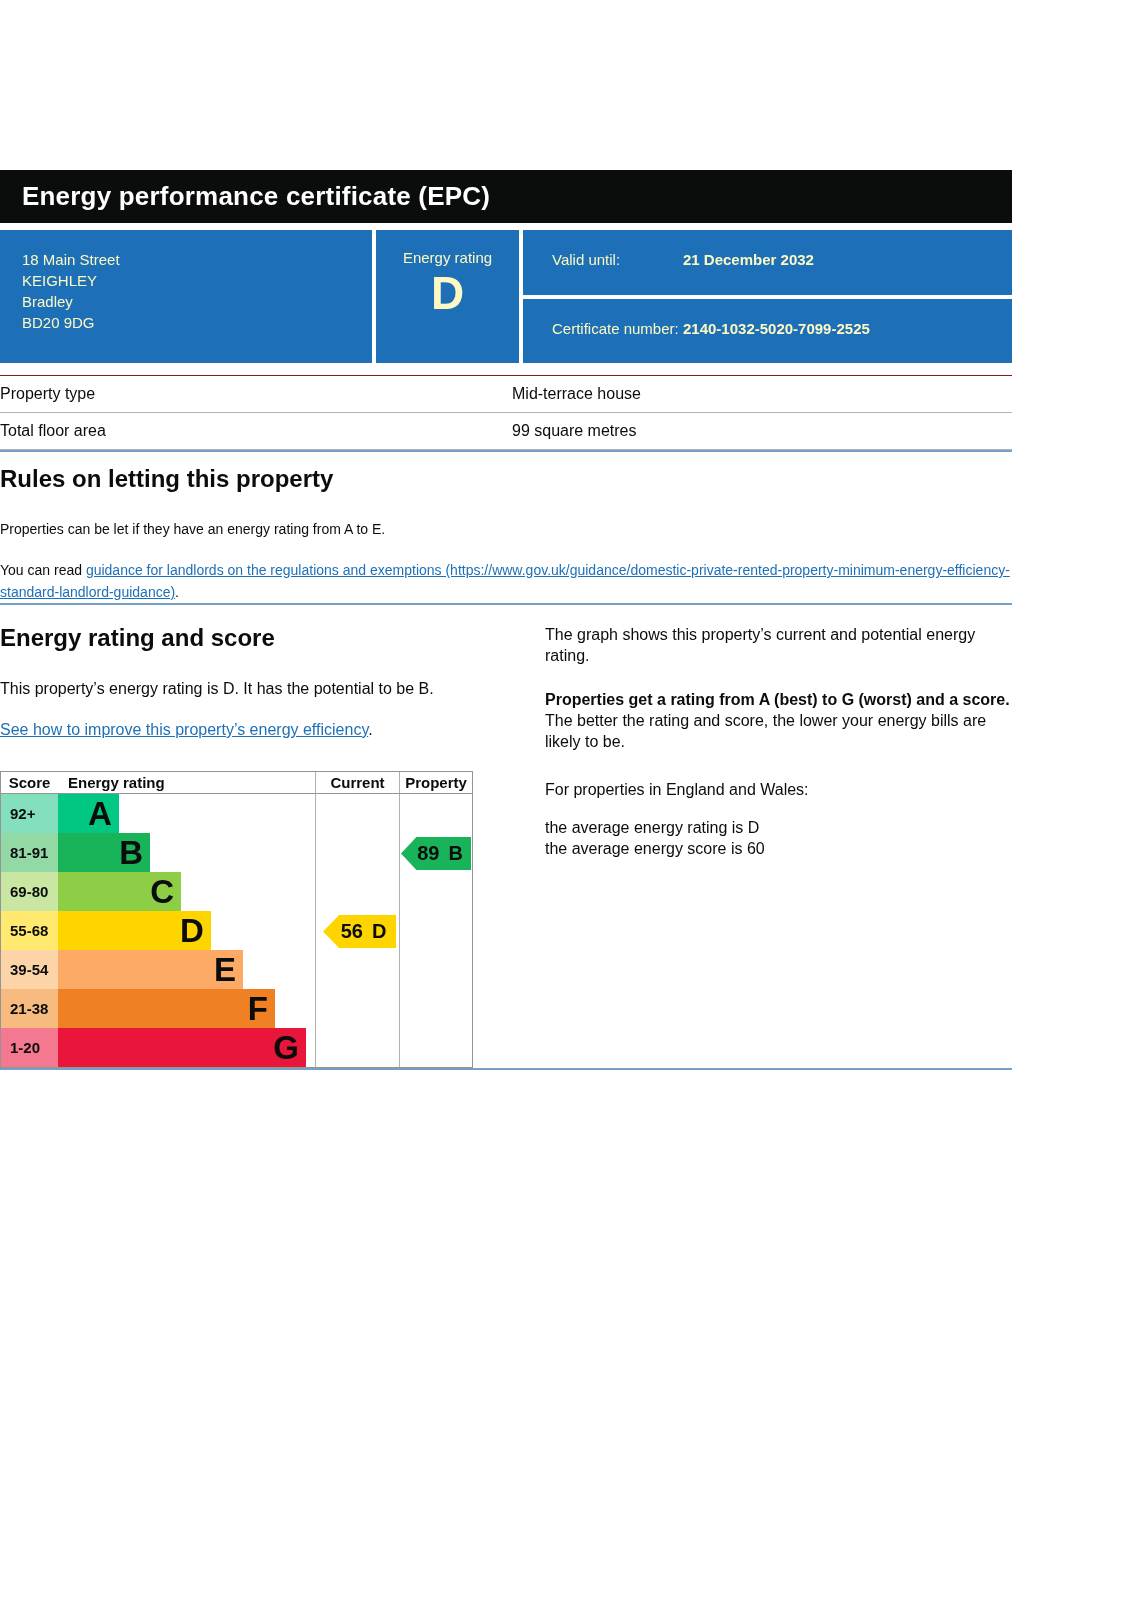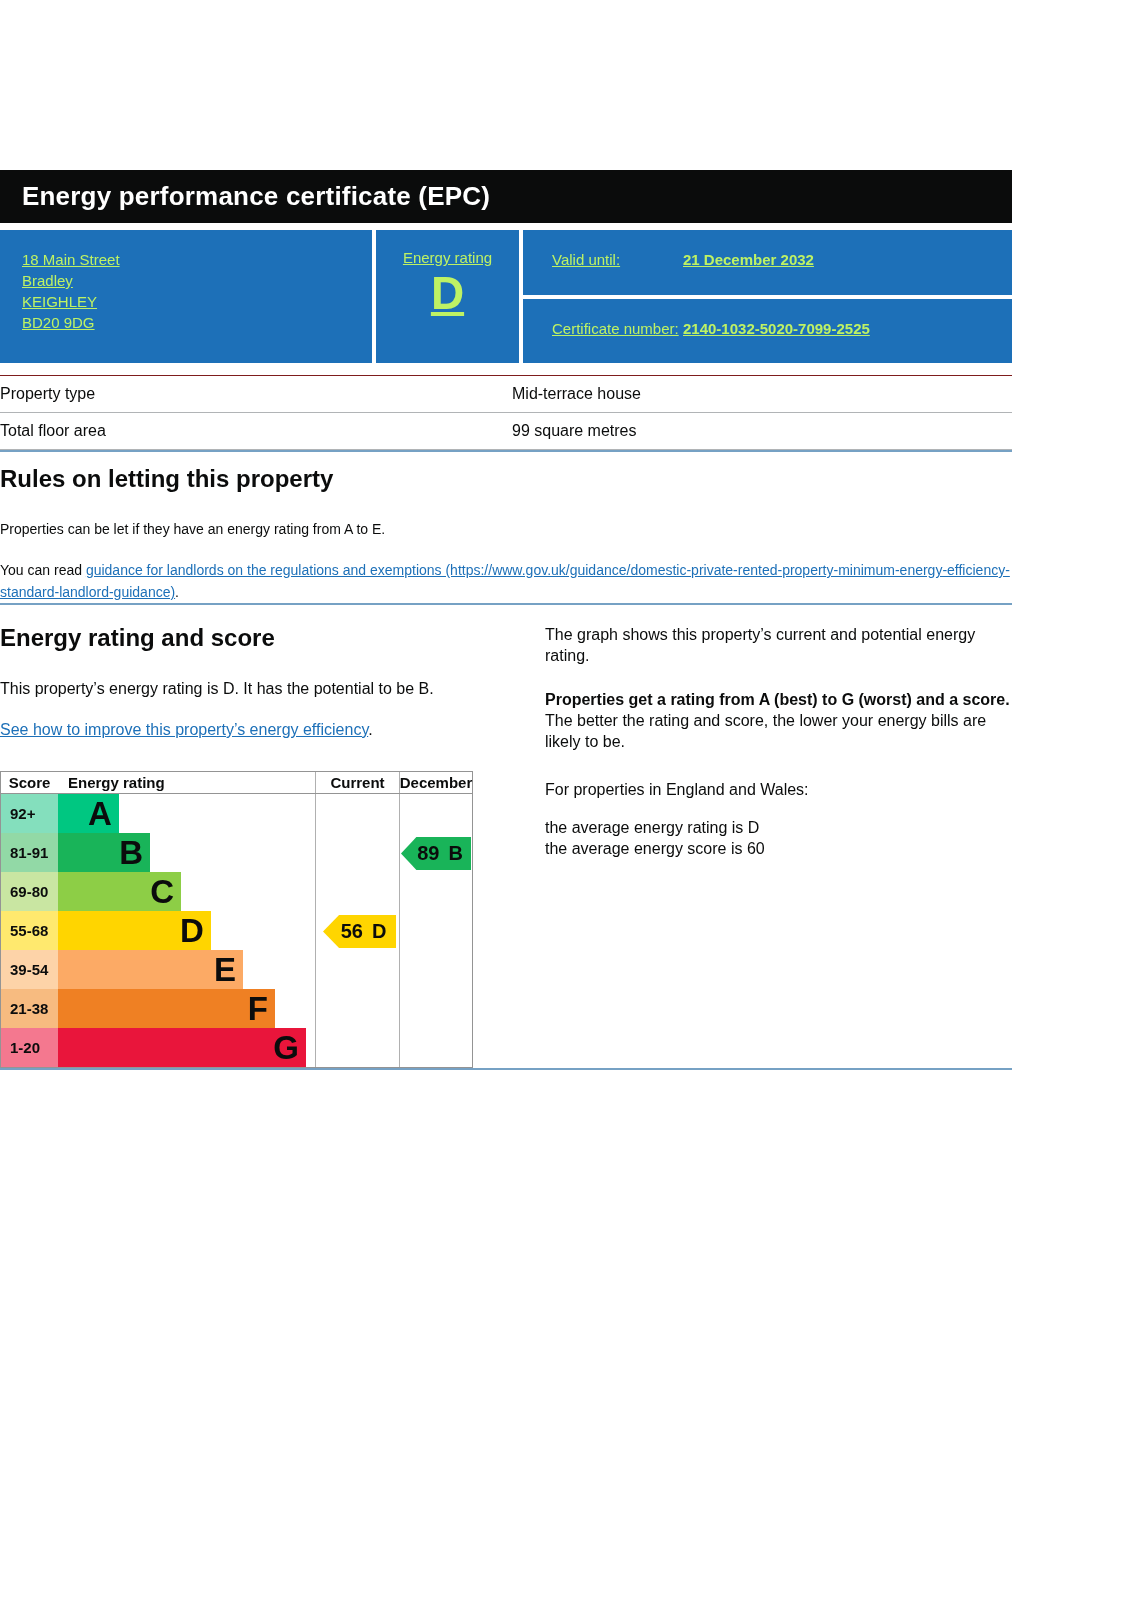--- a/index.html
+++ b/index.html
@@ -25,21 +25,21 @@
     margin: 0;
     padding-left: 22px;
     color: #ffffff;
     font-size: 26px;
     font-weight: bold;
     letter-spacing: 0.2px;
   }
 
   
   .summary { display: flex; gap: 4px; margin-top: 7px; height: 133px; }
-  .blue { background: var(--blue, #1d70b8); color: #bef264; text-decoration: underline; }
+  .blue { background: var(--blue, #1d70b8); color: #fef9c3; }
   .addr-block { width: 372px; padding: 19px 0 0 22px; box-sizing: border-box; font-size: 15px; line-height: 21px; }
   .rating-block { width: 143px; box-sizing: border-box; text-align: center; padding-top: 19px; }
   .rating-block .rating-label { font-size: 15px; }
   .rating-block .rating-letter { font-size: 46px; font-weight: bold; line-height: 48px; margin-top: 3px; }
   .meta-block { flex: 1; display: flex; flex-direction: column; gap: 4px; background: #ffffff; }
   .meta-row { flex: 1; display: flex; box-sizing: border-box; padding: 20px 0 0 29px; font-size: 15px; line-height: 20px; }
   .meta-label { width: 131px; }
   .meta-value { font-weight: bold; }
 
   
@@ -121,22 +121,22 @@
 <div class="page">
   <div class="content">
 
     <div class="title-bar">
       <h1>Energy performance certificate (EPC)</h1>
     </div>
 
     <div class="summary">
       <div class="blue addr-block">
         <div>18 Main Street</div>
+        <div>KEIGHLEY</div>
         <div>Bradley</div>
-        <div>KEIGHLEY</div>
         <div>BD20 9DG</div>
       </div>
       <div class="blue rating-block">
         <div class="rating-label">Energy rating</div>
         <div class="rating-letter">D</div>
       </div>
       <div class="meta-block">
         <div class="blue meta-row">
           <div class="meta-label">Valid until:</div>
           <div class="meta-value">21 December 2032</div>
@@ -172,21 +172,21 @@
     <div class="twocol">
       <div class="col-left">
         <h2 class="section-h">Energy rating and score</h2>
         <p class="lead">This property’s energy rating is D. It has the potential to be B.</p>
         <div class="improve-line"><a class="doc-link">See how to improve this property’s energy efficiency</a><span>.</span></div>
         <div class="chart" id="epc-chart">
             <div class="crow head">
               <div class="cell h-score">Score</div>
               <div class="cell h-rating">Energy rating</div>
               <div class="cell h-cur c-cur">Current</div>
-              <div class="cell h-pot c-pot">December</div>
+              <div class="cell h-pot c-pot">Property</div>
             </div>
             <div class="crow">
               <div class="cell score-cell" style="background: rgb(132, 223, 189);">92+</div>
               <div class="cell">
                 <div class="bar" style="width: 23.7%; background: rgb(0, 199, 129);">
                   <span class="letter">A</span>
                 </div>
               </div>
               <div class="cell c-cur"></div>
               <div class="cell c-pot"></div>

